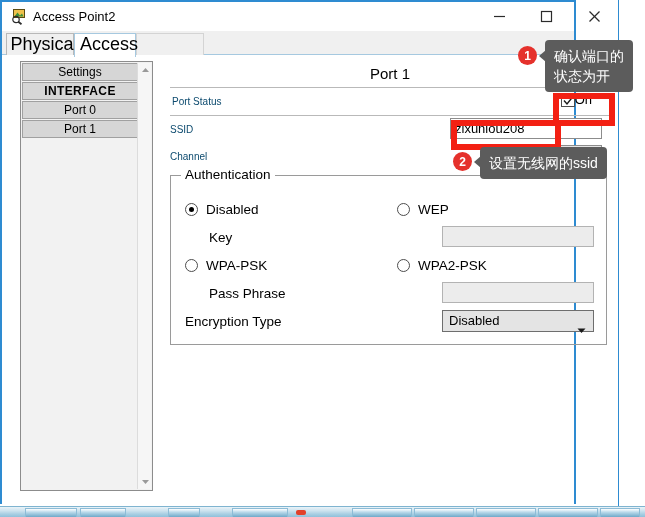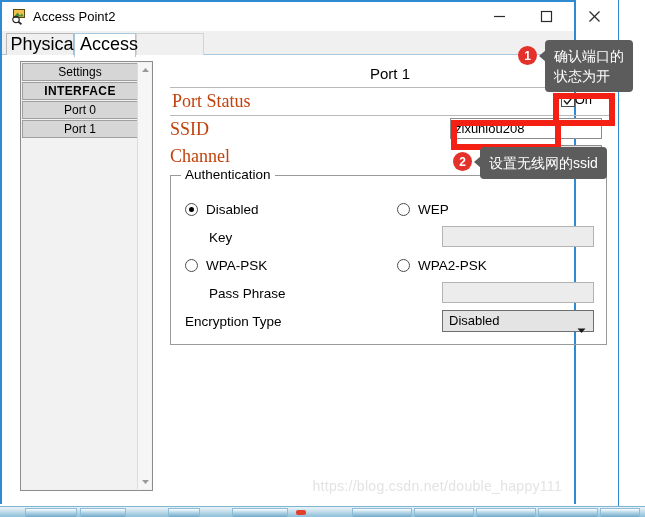--- a/index.html
+++ b/index.html
@@ -135,21 +135,21 @@
   }
   #panel-title {
     text-align: center; font-size: 15px; color: #000;
     height: 24px; line-height: 22px;
   }
   .sep { height: 1px; background: #b9b9b9; width: 100%; }
   .field-row {
     position: relative; height: 27px;
     display: flex; align-items: center;
   }
-  .field-label { font-size: 18px; color: #c2410c; font-family: Liberation Serif, serif; }
+  .field-label { font-size: 10px; color: #0c4a6e; }
 
   #row-status .field-label { padding-left: 2px; }
   #chk-wrap {
     position: absolute; right: 18px; top: 4px;
     display: flex; align-items: center; 
   }
   .checkbox {
     width: 14px; height: 14px; background: #fff;
     border: 1px solid #4d4d4d; position: relative;
   }
@@ -422,21 +422,20 @@
             <span>Disabled</span>
             <span class="arrow">
               <svg width="9" height="6" viewBox="0 0 9 6">
                   <path d="M0.5 0.5 L8.5 0.5 L4.5 5 Z" fill="#1a1a1a"></path>
                 </svg>
             </span>
           </span>
         </div>
       </div>
 
-      <div id="watermark">https://blog.csdn.net/double_happy111</div>
     </div>
   </div>
 
   <div class="redbox" id="redbox-on"></div>
   <div class="redbox" id="redbox-ssid"></div>
 
   <div class="tipwrap" id="tip1">
     <span class="tipnum">1</span>
     <span class="tiparrow"></span>
     <span class="tipbody">确认端口的

